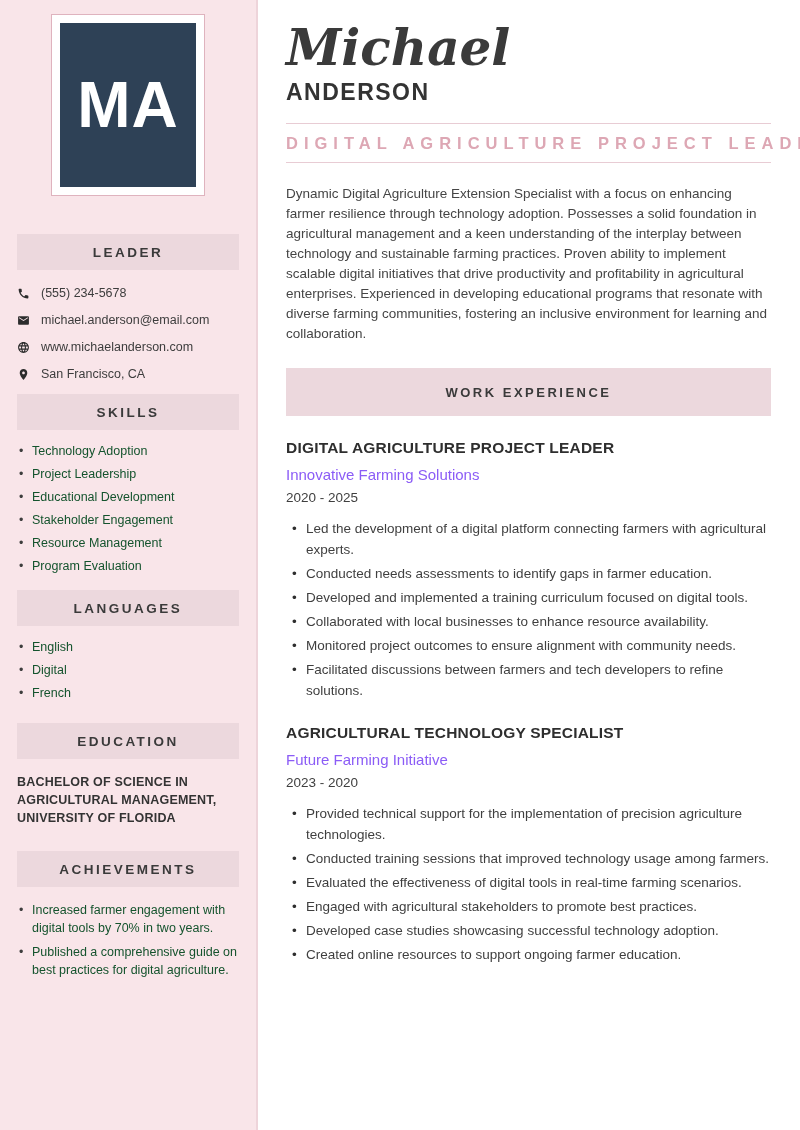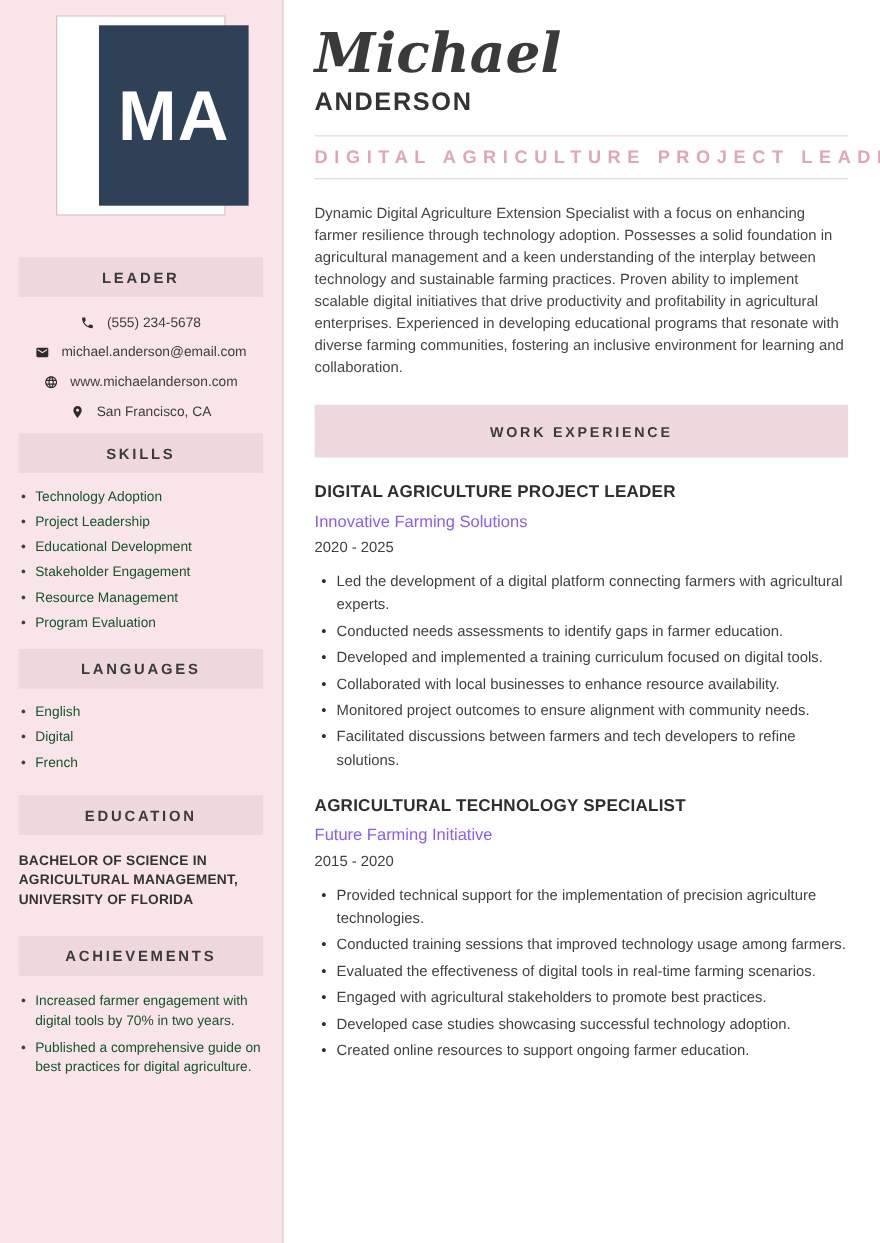--- a/index.html
+++ b/index.html
@@ -17,36 +17,36 @@
     background:#f9e5e9;
     border-right:2px solid #eed4da;
     padding:0 17px;
   }
   .monogram-frame {
     width:154px; height:182px; margin:14px auto 0;
     background:#ffffff; border:1px solid #dfb3be; padding:8px;
   }
   .monogram-box {
     width:100%; height:100%; background:#2e4156;
-    display:flex; align-items:center; justify-content:center;margin-left:30px;
+    display:flex; align-items:center; justify-content:center;
   }
   .monogram-box span {
     color:#ffffff; font-size:64px; font-weight:bold; letter-spacing:1px;
   }
   .band {
     background:#ecd8dd; height:36px;
     display:flex; align-items:center; justify-content:center;
     font-weight:bold; font-size:13.5px; letter-spacing:2.5px; color:#3a3a3a;
     text-align:center;
   }
   .contact-band { margin-top:38px; }
   .contact-list { list-style:none; margin-top:16px; }
   .contact-list li {
     display:flex; align-items:center; gap:11px;
-    margin-bottom:13px; font-size:12.5px; color:#3d3d3d;justify-content:center;
+    margin-bottom:13px; font-size:12.5px; color:#3d3d3d;
   }
   .contact-list svg { width:13px; height:13px; flex:none; fill:#2c2c2c; }
   .skills-band { margin-top:12px; }
   .side-list { list-style:none; margin-top:14px; }
   .side-list li {
     position:relative; padding-left:15px;
     font-size:12.5px; color:#14532d; margin-bottom:8px; line-height:15px;
   }
   .side-list li::before { content:"\2022"; position:absolute; left:2px; color:#3d3d3d; }
   .languages-band { margin-top:16px; }
@@ -181,21 +181,21 @@
         <li>Developed and implemented a training curriculum focused on digital tools.</li>
         <li>Collaborated with local businesses to enhance resource availability.</li>
         <li>Monitored project outcomes to ensure alignment with community needs.</li>
         <li>Facilitated discussions between farmers and tech developers to refine solutions.</li>
       </ul>
     </section>
 
     <section class="job">
       <div class="job-title">AGRICULTURAL TECHNOLOGY SPECIALIST</div>
       <div class="job-company">Future Farming Initiative</div>
-      <div class="job-dates">2015 - 2020</div>
+      <div class="job-dates">2023 - 2020</div>
       <ul class="job-bullets">
         <li>Provided technical support for the implementation of precision agriculture technologies.</li>
         <li>Conducted training sessions that improved technology usage among farmers.</li>
         <li>Evaluated the effectiveness of digital tools in real-time farming scenarios.</li>
         <li>Engaged with agricultural stakeholders to promote best practices.</li>
         <li>Developed case studies showcasing successful technology adoption.</li>
         <li>Created online resources to support ongoing farmer education.</li>
       </ul>
     </section>
 

